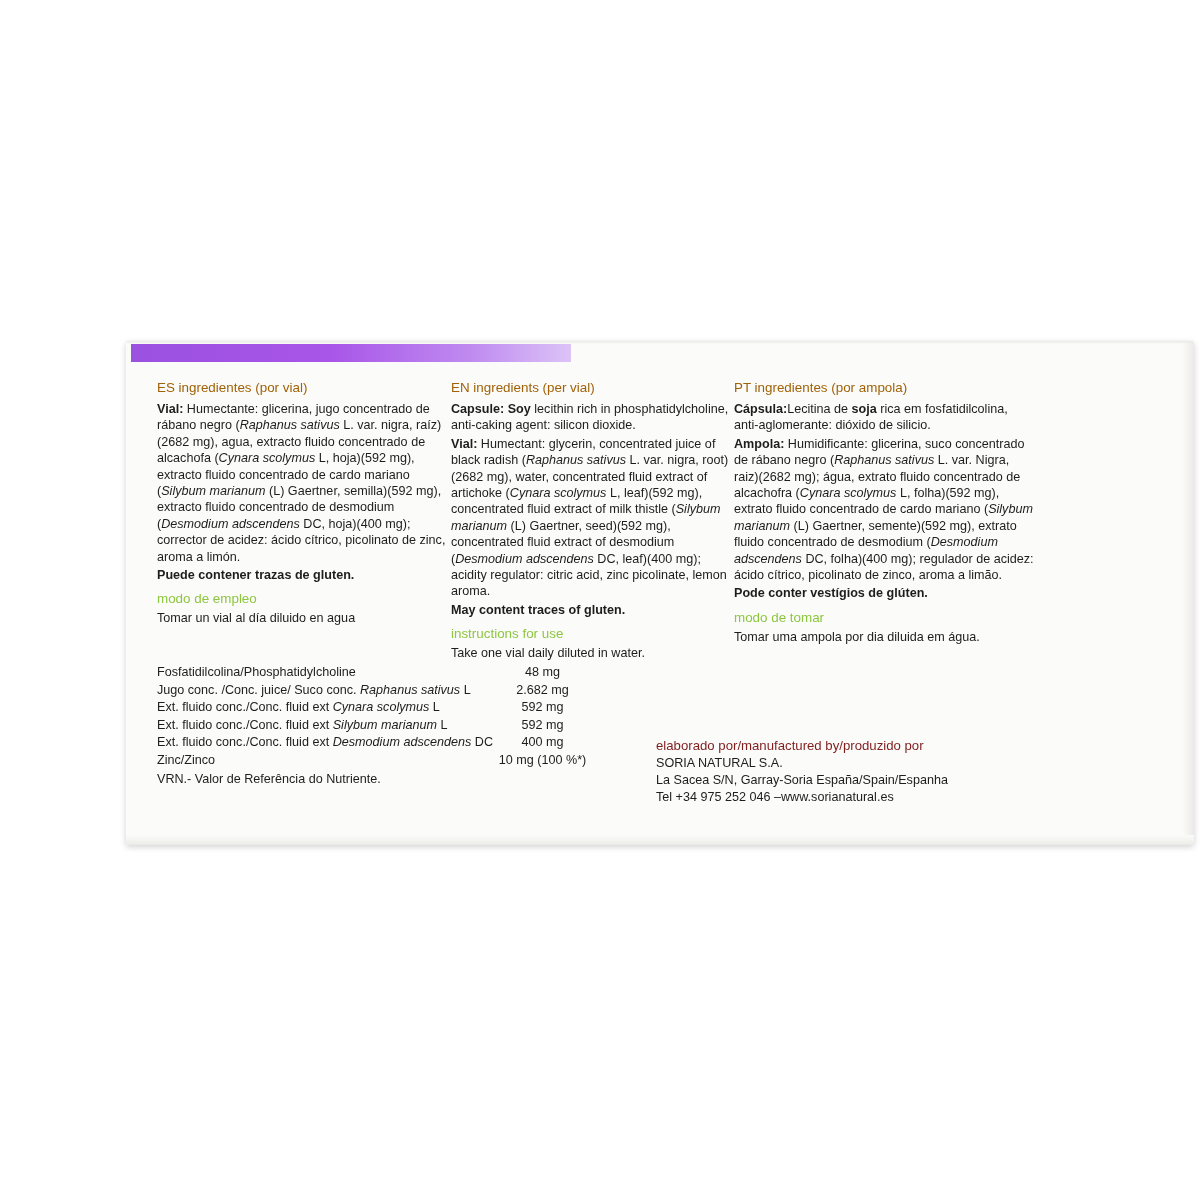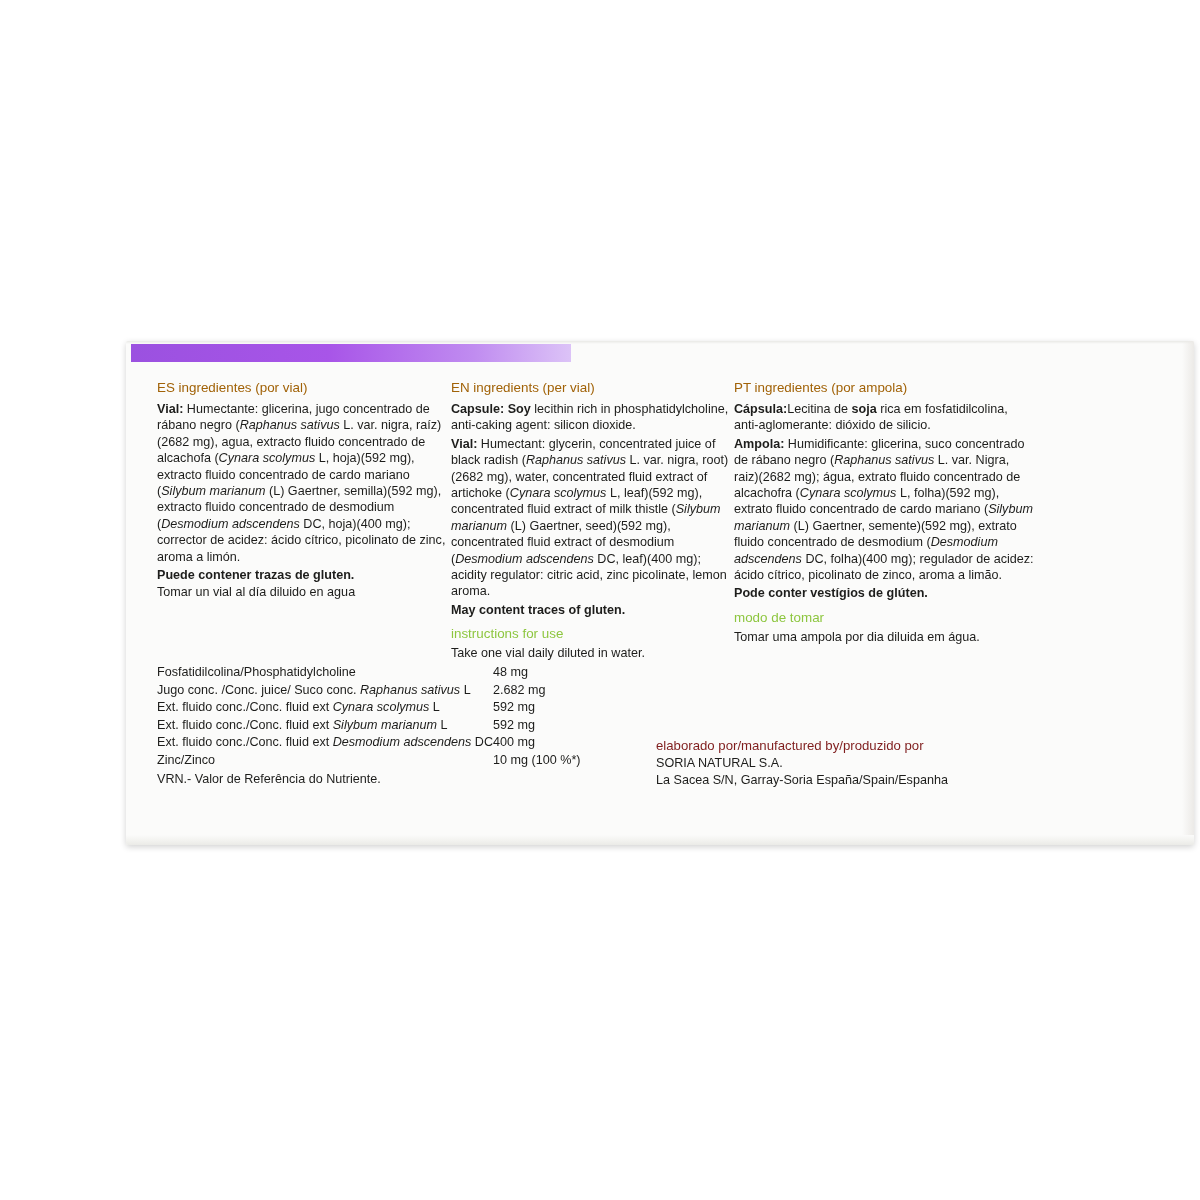--- a/index.html
+++ b/index.html
@@ -122,21 +122,21 @@
     width: 435px;
     font-size: 12.6px;
     line-height: 17.6px;
   }
   #supply td {
     padding: 0;
     vertical-align: top;
     white-space: nowrap;
   }
   #supply td.val {
-    text-align: left;
+    text-align: center;
     width: 112px;
   }
   #supply .footnote {
     font-size: 12.6px;
     line-height: 16.4px;
     margin-top: 1px;
   }
 
   
   #maker {
@@ -165,20 +165,21 @@
     <div id="purple-bar"></div>
 
     <div class="content">
 
       <div class="col col-es">
         <div class="head">ES ingredientes (por vial)</div>
         <div class="para">
           <b>Vial:</b><span> Humectante: glicerina, jugo concentrado de rábano negro (<i>Raphanus sativus</i> L. var. nigra, raíz)(2682 mg), agua, extracto fluido concentrado de alcachofa (<i>Cynara scolymus</i> L, hoja)(592 mg), extracto fluido concentrado de cardo mariano (<i>Silybum marianum</i> (L) Gaertner, semilla)(592 mg), extracto fluido concentrado de desmodium (<i>Desmodium adscendens</i> DC, hoja)(400 mg); corrector de acidez: ácido cítrico, picolinato de zinc, aroma a limón.</span>
         </div>
         <div class="para strongline">Puede contener trazas de gluten.</div>
+        <div class="subhead">modo de empleo</div>
         <div class="usage">Tomar un vial al día diluido en agua</div>
       </div>
 
       <div class="col col-en">
         <div class="head">EN ingredients (per vial)</div>
         <div class="para">
           <b>Capsule:</b><span> </span><b>Soy</b><span> lecithin rich in phosphatidylcholine, anti-caking agent: silicon dioxide.</span>
         </div>
         <div class="para">
           <b>Vial:</b><span> Humectant: glycerin, concentrated juice of black radish (<i>Raphanus sativus</i> L. var. nigra, root)(2682 mg), water, concentrated fluid extract of artichoke (<i>Cynara scolymus</i> L, leaf)(592 mg), concentrated fluid extract of milk thistle (<i>Silybum marianum</i> (L) Gaertner, seed)(592 mg), concentrated fluid extract of desmodium (<i>Desmodium adscendens</i> DC, leaf)(400 mg); acidity regulator: citric acid, zinc picolinate, lemon aroma.</span>
@@ -230,17 +231,18 @@
             </tr>
           </tbody>
         </table>
         <div class="footnote">VRN.- Valor de Referência do Nutriente.</div>
       </div>
 
       <div id="maker">
         <div class="maker-head">elaborado por/manufactured by/produzido por</div>
         <div>SORIA NATURAL S.A.</div>
         <div>La Sacea S/N, Garray-Soria España/Spain/Espanha</div>
+        <div>Tel +34 975 252 046 –www.sorianatural.es</div>
       </div>
 
     </div>
   </div>
 </div>
 
 </body></html>

